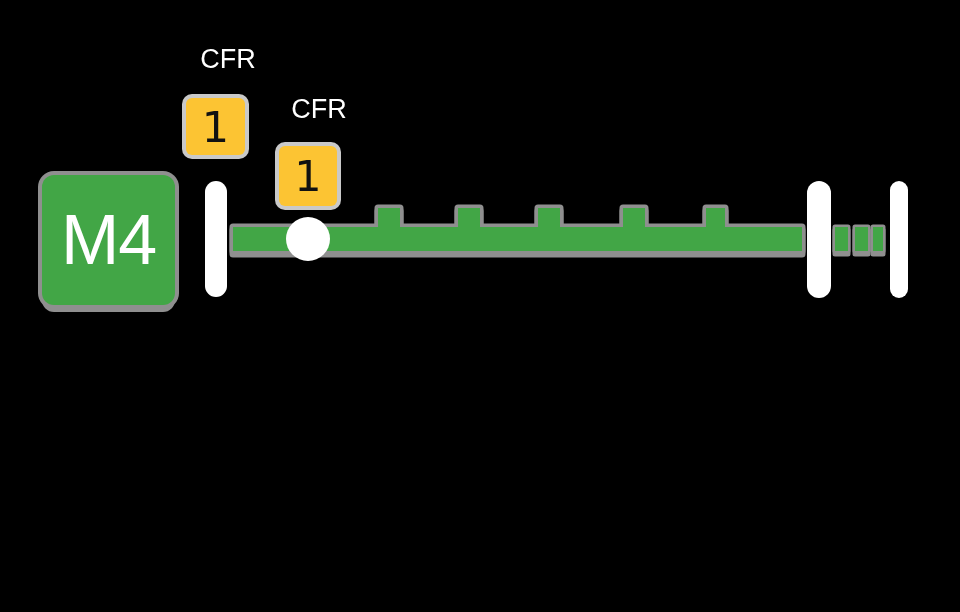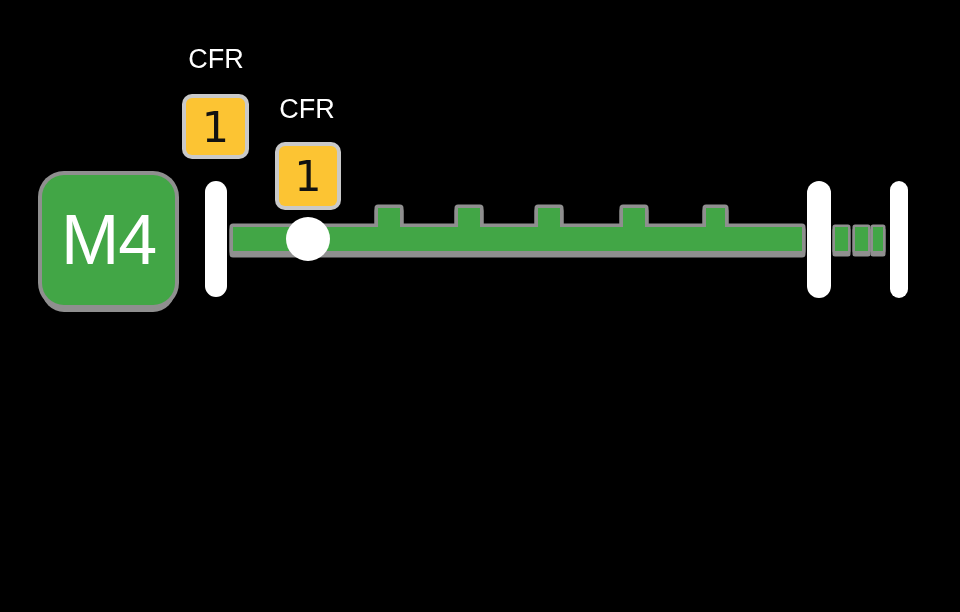--- a/index.html
+++ b/index.html
@@ -15,36 +15,37 @@
     overflow: hidden;
     font-family: "Liberation Sans", sans-serif;
   }
   .abs { position: absolute; }
 
   
   .line-badge {
     left: 42px; top: 175px;
     width: 133px; height: 130px;
     background: var(--line-green, #42a646);
-    border-radius: 22px;
+    border-radius: 12px;
     box-shadow: 0 0 0 4px var(--outline-gray, #8f8f8f),
                 0 7px 0 0 var(--outline-gray, #8f8f8f);
     display: flex; align-items: center; justify-content: center;
     color: var(--label-white, #ffffff);
     font-size: 70px;
     letter-spacing: -1px;
   }
 
   
   .cfr-label {
     color: var(--label-white, #ffffff);
     font-size: 27px;
     text-align: center;
     width: 62px;
     line-height: 27px;
+    margin-left: 12px;
   }
   .cfr-label.one { left: 185px; top: 46px; }
   .cfr-label.two { left: 277px; top: 96px; width: 60px; }
 
   
   .unit-box {
     background: var(--cfr-yellow, #fcc433);
     border-radius: 6px;
     box-shadow: 0 0 0 4px var(--box-ring-gray, #c9c9c9);
     display: flex; align-items: center; justify-content: center;

